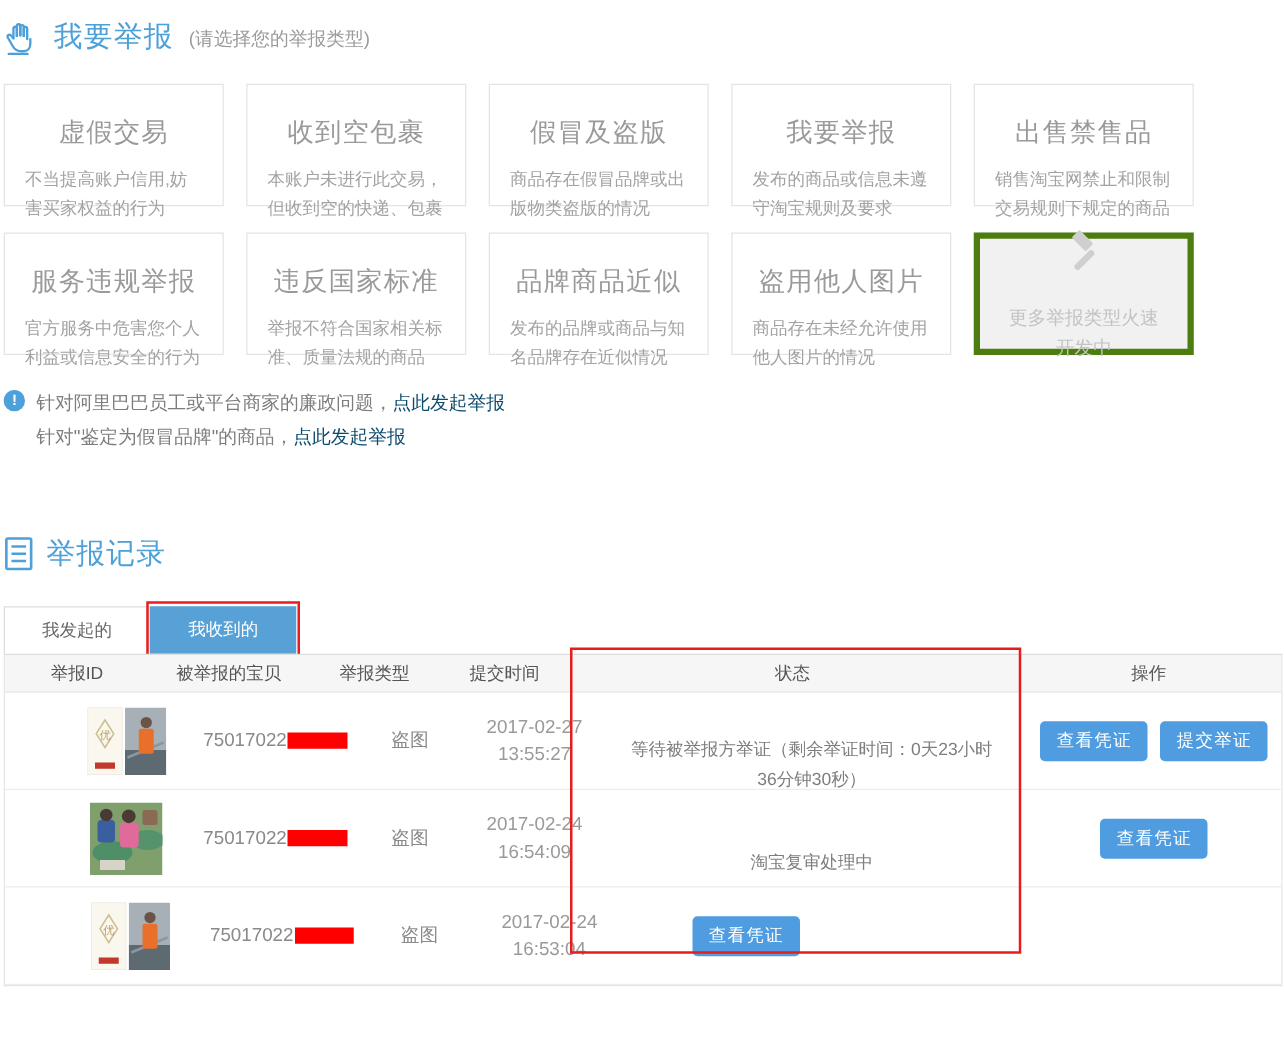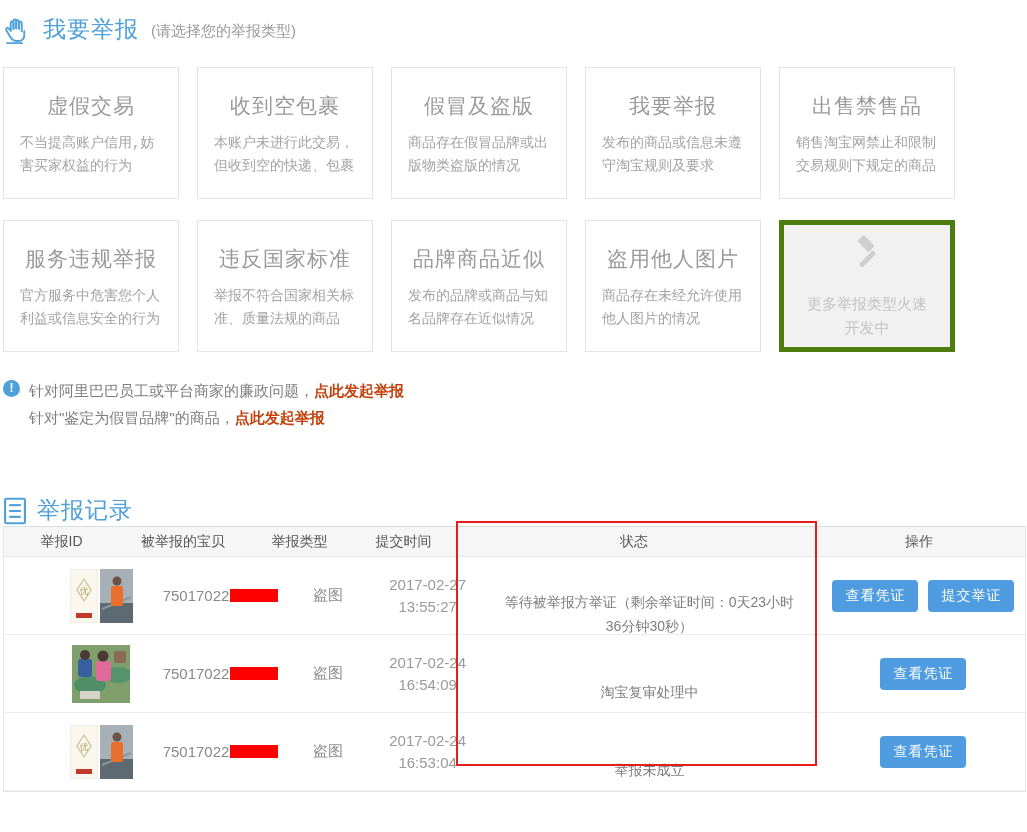--- a/index.html
+++ b/index.html
@@ -14,22 +14,22 @@
   
   .sec-head { display:flex; align-items:center; gap:10px; }
   .sec-head .icon { flex:0 0 auto; display:inline-flex; }
   .sec-title { font-size:23px; color:#4da0d8; letter-spacing:1px; }
   .sec-sub { font-size:15px; color:#9b9b9b; margin-left:2px; padding-top:4px; }
 
   
   .cards { margin-top:22px; }
   .card-row { display:flex; gap:18px; margin-bottom:21px; }
   .card {
-    width:176px; height:132px; background:#fff;
-    border:1px solid #e4e4e4; text-align:center; cursor:pointer;font-family:Liberation Mono, monospace;
+    width:176px; height:98px; background:#fff;
+    border:1px solid #e4e4e4; text-align:center; cursor:pointer;
   }
   .card-title { font-size:21px; color:#9a9a9a; margin-top:24px; letter-spacing:1px; }
   .card-desc {
     font-size:14px; color:#a3a3a3; margin:12px 16px 0 16px;
     line-height:23px; text-align:left;
   }
   .card.more {
     background:#f1f1f1; border:5px solid #4d7c0f;
     display:flex; flex-direction:column; align-items:center; justify-content:center;
     cursor:default;
@@ -39,21 +39,21 @@
   }
 
   
   .notices { margin-top:25px; display:flex; gap:9px; }
   .info-badge {
     width:17px; height:17px; border-radius:50%; background:#4da0d8;
     color:#fff; font-size:12px; font-weight:bold; text-align:center;
     line-height:17px; margin-top:3px; flex:0 0 auto;
   }
   .notice-line { font-size:15px; color:#7d7d7d; line-height:27px; }
-  .notice-link { color:#c2410c; text-decoration:none; cursor:pointer;font-weight:bold; }
+  .notice-link { color:#0c4a6e; text-decoration:none; cursor:pointer; }
 
   
   .records-head { margin-top:64px; }
   .records-title { font-size:23px; color:#4da0d8; letter-spacing:1px; }
 
   .tabs-wrap { position:relative; margin-top:27px; height:38px; width:1023px; }
   .tabs { display:flex; height:38px; }
   .tab {
     width:117px; height:38px; display:flex; align-items:center; justify-content:center;
     font-size:14px; cursor:pointer;
@@ -180,20 +180,27 @@
       <svg width="24" height="28" viewBox="0 0 20 24" fill="none" stroke="#4da0d8" stroke-width="1.8">
         <rect x="1.5" y="1.5" width="17" height="21" rx="1"></rect>
         <line x1="5" y1="7" x2="15" y2="7"></line>
         <line x1="5" y1="12" x2="15" y2="12"></line>
         <line x1="5" y1="17" x2="15" y2="17"></line>
       </svg>
     </span>
     <span class="records-title">举报记录</span>
   </div>
 
+  <div class="tabs-wrap">
+    <div class="tabs">
+      <div class="tab inactive">我发起的</div>
+      <div class="tab active">我收到的</div>
+    </div>
+    <div class="anno anno-tab"></div>
+  </div>
 
   <div class="table-wrap">
     <div class="thead">
       <div class="cell c2">举报ID</div>
       <div class="cell c1">被举报的宝贝</div>
       <div class="cell c3">举报类型</div>
       <div class="cell c4">提交时间</div>
       <div class="cell c5">状态</div>
       <div class="cell c6">操作</div>
     </div>
@@ -277,21 +284,20 @@
       </div>
       <div class="cell c2 id-cell">
         <span class="id-text">75017022</span>
           <span class="redact w70"></span>
       </div>
       <div class="cell c3">盗图</div>
       <div class="cell c4 date-cell">
         <span>2017-02-24</span>
         <span>16:53:04</span>
       </div>
-      <div class="cell c5 status-cell">举报未成立</div>
       <div class="cell c6 actions-cell">
         <button class="btn">查看凭证</button>
       </div>
     </div>
 
     <div class="anno anno-status"></div>
   </div>
 
 </div>
 

